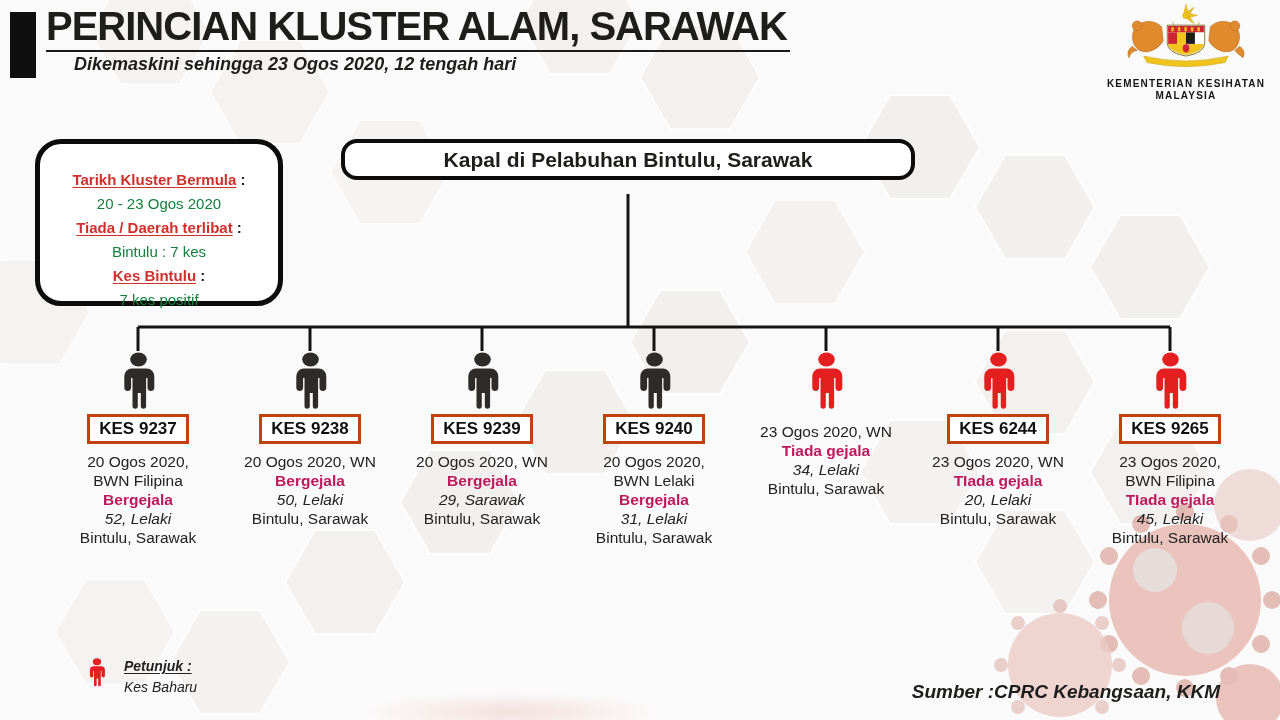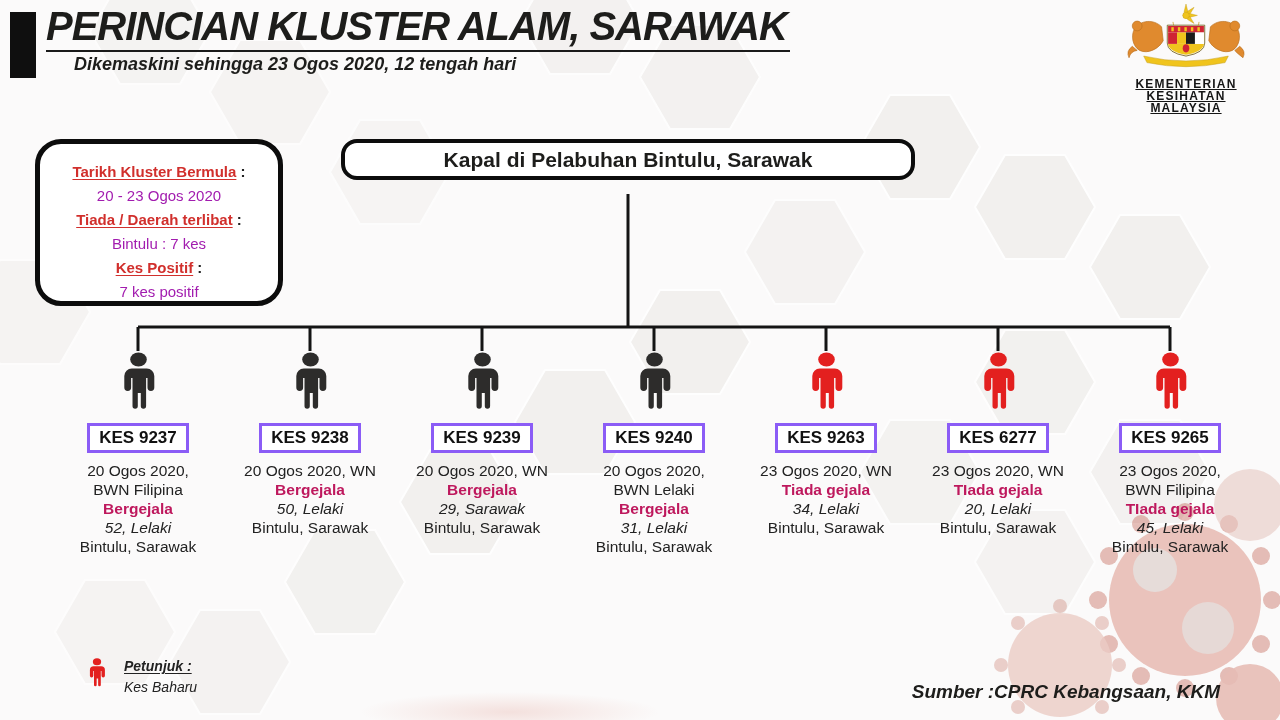--- a/index.html
+++ b/index.html
@@ -8,43 +8,43 @@
   .abs{position:absolute;}
   
   #hex-layer{position:absolute;inset:0;z-index:0;}
   #virus-layer{position:absolute;right:0;bottom:0;z-index:0;}
   #bottom-tint{position:absolute;left:360px;top:692px;width:300px;height:40px;z-index:0;
                background:radial-gradient(closest-side,rgba(205,90,70,.16),rgba(205,90,70,0));}
   #connector-layer{position:absolute;inset:0;z-index:1;pointer-events:none;}
   .content{z-index:2;}
   
   #title-bar{left:10px;top:12px;width:26px;height:66px;background:#0f0f0f;}
-  #page-title{left:46px;top:4px;font-size:40px;font-weight:800;letter-spacing:-1px;white-space:nowrap;font-style:italic;}
+  #page-title{left:46px;top:4px;font-size:40px;font-weight:800;letter-spacing:-1px;white-space:nowrap;}
   #title-rule{left:46px;top:50px;width:744px;height:2px;background:#1a1a1a;}
   #page-subtitle{left:48px;top:54px;font-size:18px;font-style:italic;font-weight:700;white-space:nowrap;margin-left:26px;}
   
   #logo{left:1106px;top:4px;width:160px;text-align:center;}
-  .logo-text{font-size:12px;font-weight:800;letter-spacing:1.2px;line-height:12px;color:#151515;text-decoration:underline;}
+  .logo-text{font-size:10px;font-weight:800;letter-spacing:1.2px;line-height:12px;color:#151515;}
   
   #info-box{left:35px;top:139px;width:248px;height:167px;background:#fff;border:5px solid #0c0c0c;
-            border-radius:26px;box-sizing:border-box;text-align:center;padding-top:16px;}
+            border-radius:26px;box-sizing:border-box;text-align:center;padding-top:24px;}
   .ib-line{height:24px;line-height:24px;font-size:15px;white-space:nowrap;}
   .ib-label{font-weight:800;color:#d12f2c;text-decoration:underline;text-underline-offset:2px;}
   .ib-colon{font-weight:800;color:#222;}
-  .ib-value{color:#a21caf;}
+  .ib-value{color:#15803d;}
   
   #root-box{left:341px;top:139px;width:574px;height:41px;background:#fff;border:4px solid #0c0c0c;
             border-radius:16px;box-sizing:border-box;display:flex;align-items:center;justify-content:center;
             font-size:21px;font-weight:800;}
   
   #cases-row{left:52px;top:352px;width:1204px;display:flex;}
   .case-col{flex:1;text-align:center;}
   .person-svg{color:#2d2c2b;display:inline-block;}
   .case-col.new .person-svg{color:#e3201f;}
-  .kes-badge{display:inline-block;margin-top:9px;background:#fff;border:3px solid #8b5cf6;
+  .kes-badge{display:inline-block;background:#fff;border:3px solid #c2410c;
              padding:2px 9px;font-size:17px;font-weight:800;color:#111;white-space:nowrap;}
   .case-details{margin-top:8px;font-size:15.5px;line-height:19px;color:#222;}
   .d-line{min-height:0;}
   .d-sym{font-weight:800;color:#be185d;}
   .d-age{font-style:italic;}
   
   #legend{left:86px;top:658px;display:flex;gap:16px;align-items:flex-start;}
   #legend .legend-svg{color:#e3201f;}
   .legend-text{font-size:14px;font-style:italic;color:#222;}
   .legend-title{font-weight:700;text-decoration:underline;text-underline-offset:2px;margin-bottom:5px;}
@@ -183,21 +183,21 @@
     </svg>
     <div class="logo-text">KEMENTERIAN KESIHATAN</div>
     <div class="logo-text">MALAYSIA</div>
   </div>
 
   <div class="abs content" id="info-box">
     <div class="ib-line"><span class="ib-label">Tarikh Kluster Bermula</span> <span class="ib-colon">:</span></div>
     <div class="ib-line ib-value">20 - 23 Ogos 2020</div>
     <div class="ib-line"><span class="ib-label">Tiada / Daerah terlibat</span> <span class="ib-colon">:</span></div>
     <div class="ib-line ib-value">Bintulu : 7 kes</div>
-    <div class="ib-line"><span class="ib-label">Kes Positif</span> <span class="ib-colon">:</span></div>
+    <div class="ib-line"><span class="ib-label">Kes Bintulu</span> <span class="ib-colon">:</span></div>
     <div class="ib-line ib-value">7 kes positif</div>
   </div>
 
   <div class="abs content" id="root-box">Kapal di Pelabuhan Bintulu, Sarawak</div>
 
   <div class="abs content" id="cases-row">
 
     <div class="case-col existing">
       <svg class="person-svg" viewBox="0 0 44 58" width="45" height="58">
           <use href="#person-shape"></use>
@@ -251,35 +251,34 @@
         <div class="d-line d-sym">Bergejala</div>
         <div class="d-line d-age">31, Lelaki</div>
         <div class="d-line">Bintulu, Sarawak</div>
       </div>
     </div>
 
     <div class="case-col new">
       <svg class="person-svg" viewBox="0 0 44 58" width="45" height="58">
           <use href="#person-shape"></use>
         </svg>
-      <div><span class="kes-badge">KES 9263</span></div>
       <div class="case-details">
         <div class="d-line">23 Ogos 2020, WN</div>
         <div class="d-line"></div>
         <div class="d-line d-sym">Tiada gejala</div>
         <div class="d-line d-age">34, Lelaki</div>
         <div class="d-line">Bintulu, Sarawak</div>
       </div>
     </div>
 
     <div class="case-col new">
       <svg class="person-svg" viewBox="0 0 44 58" width="45" height="58">
           <use href="#person-shape"></use>
         </svg>
-      <div><span class="kes-badge">KES 6277</span></div>
+      <div><span class="kes-badge">KES 6244</span></div>
       <div class="case-details">
         <div class="d-line">23 Ogos 2020, WN</div>
         <div class="d-line"></div>
         <div class="d-line d-sym">TIada gejala</div>
         <div class="d-line d-age">20, Lelaki</div>
         <div class="d-line">Bintulu, Sarawak</div>
       </div>
     </div>
 
     <div class="case-col new">

